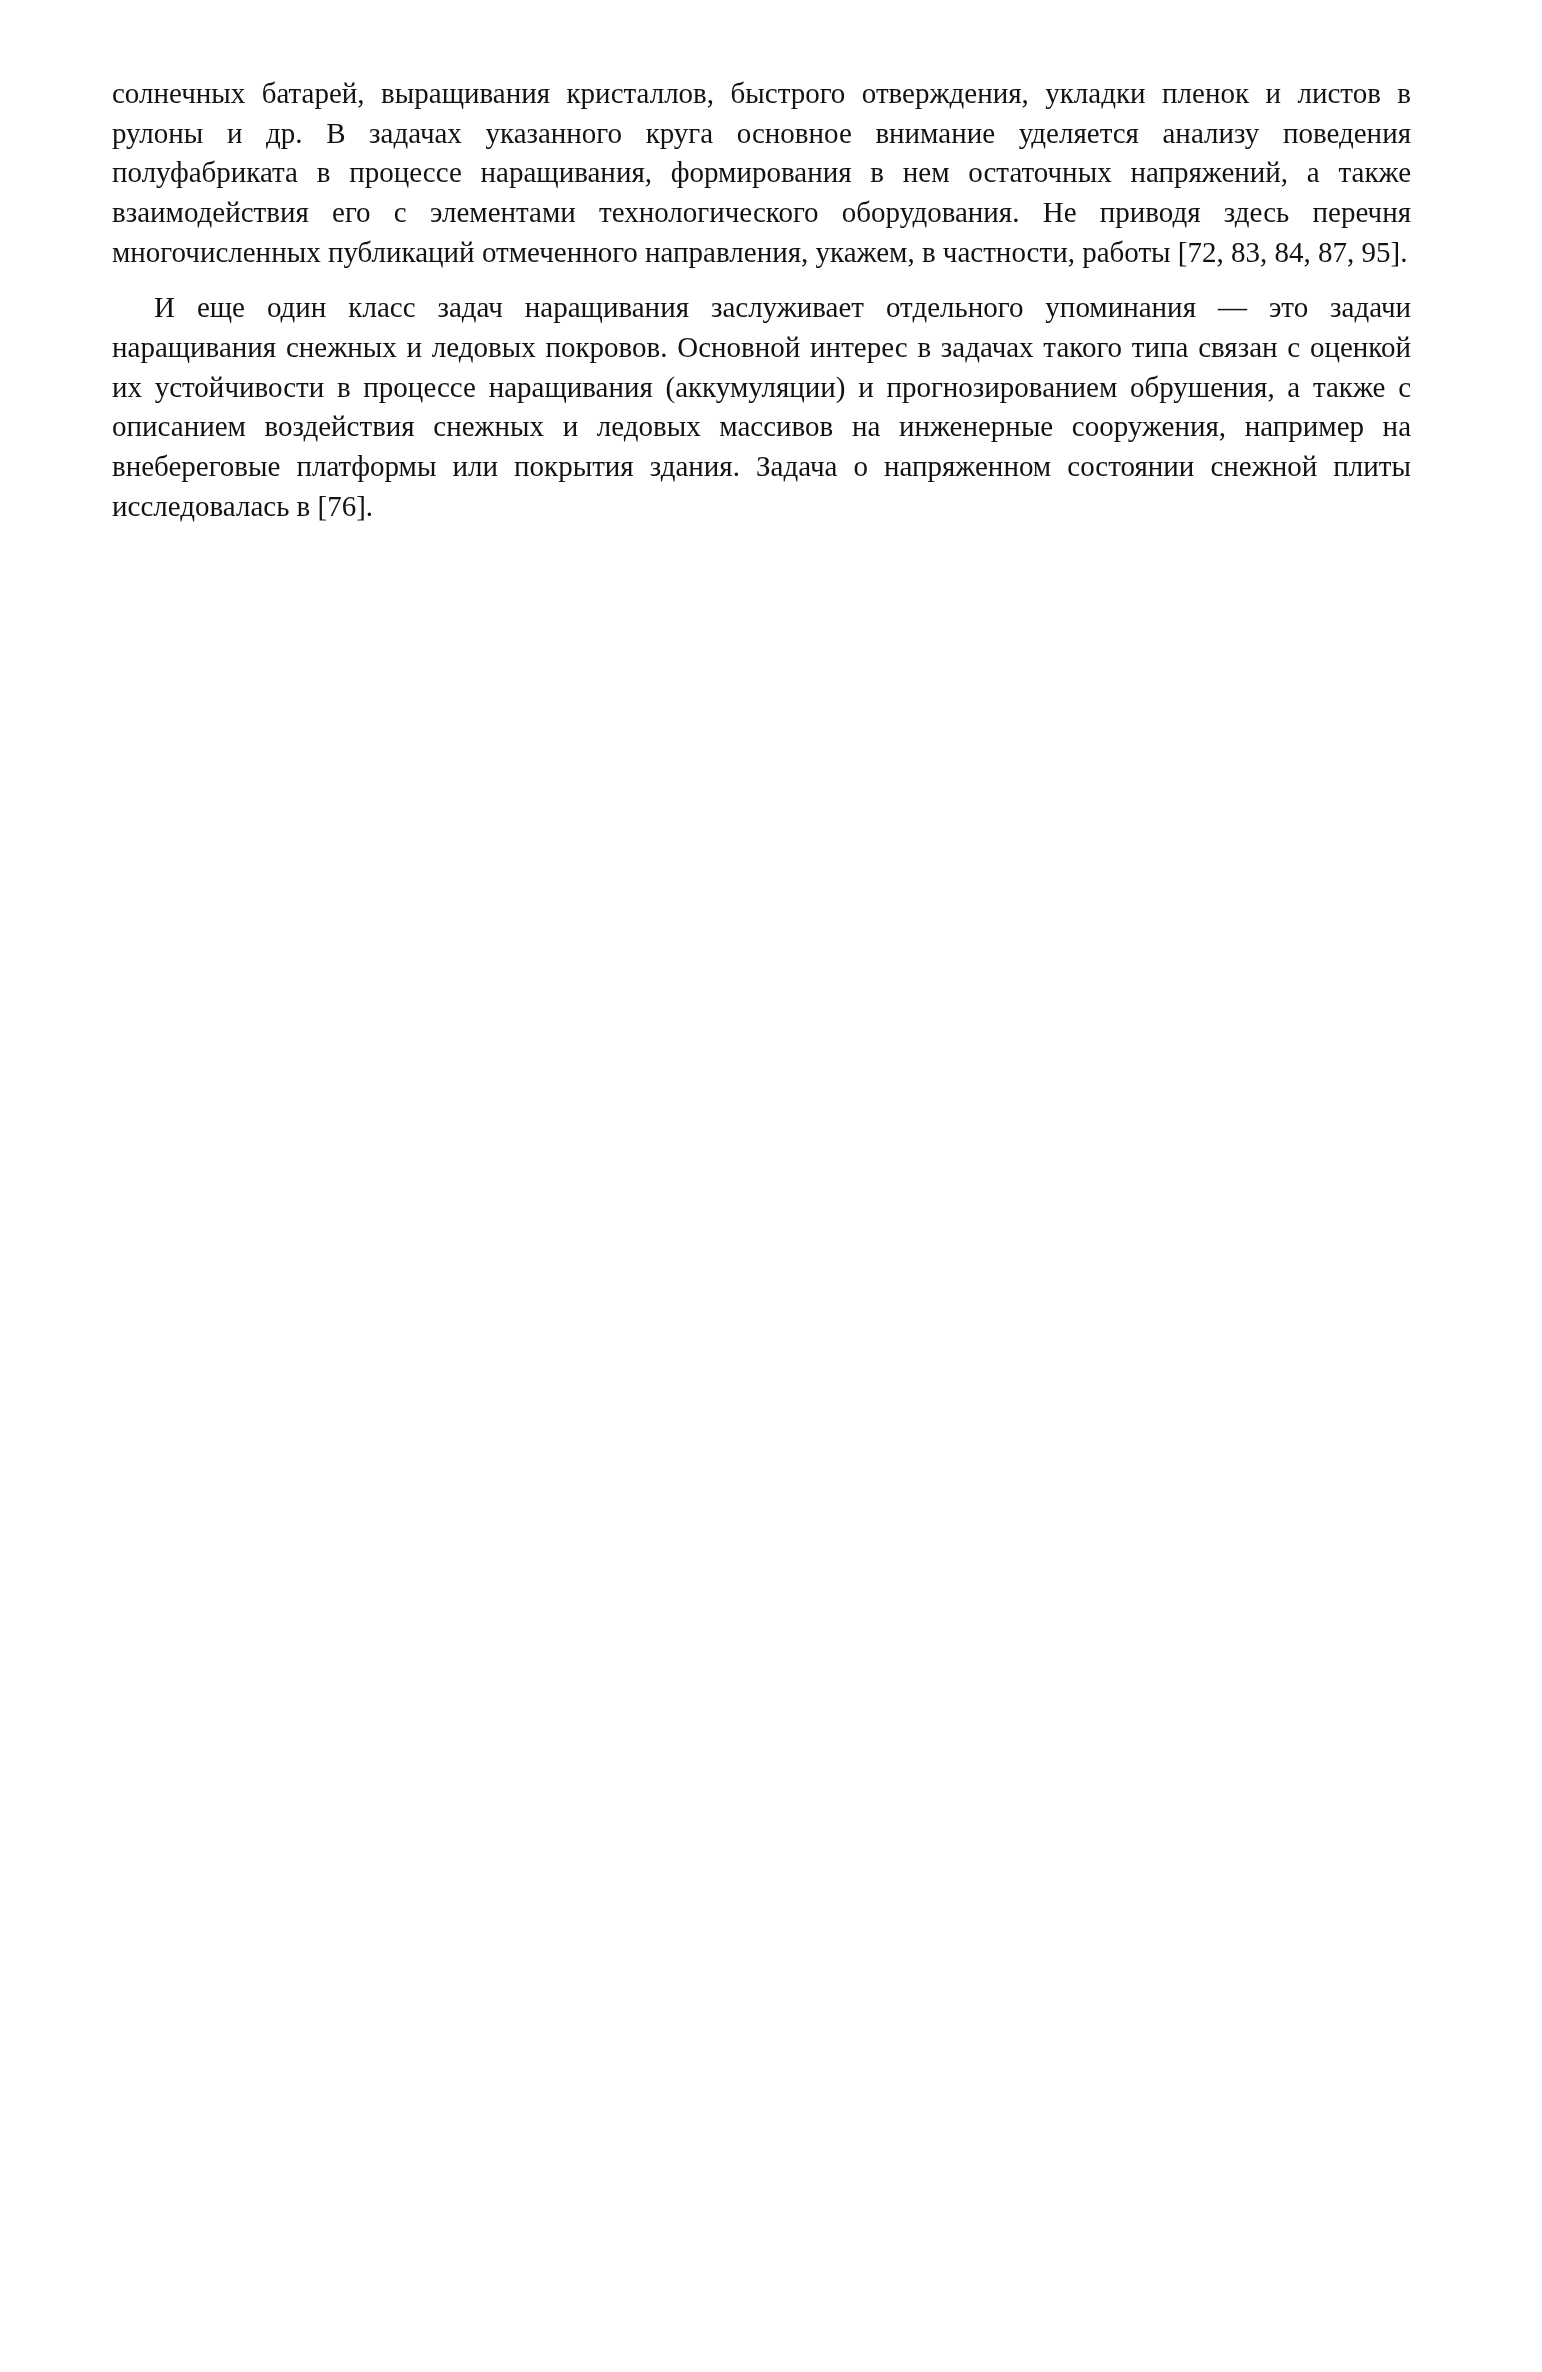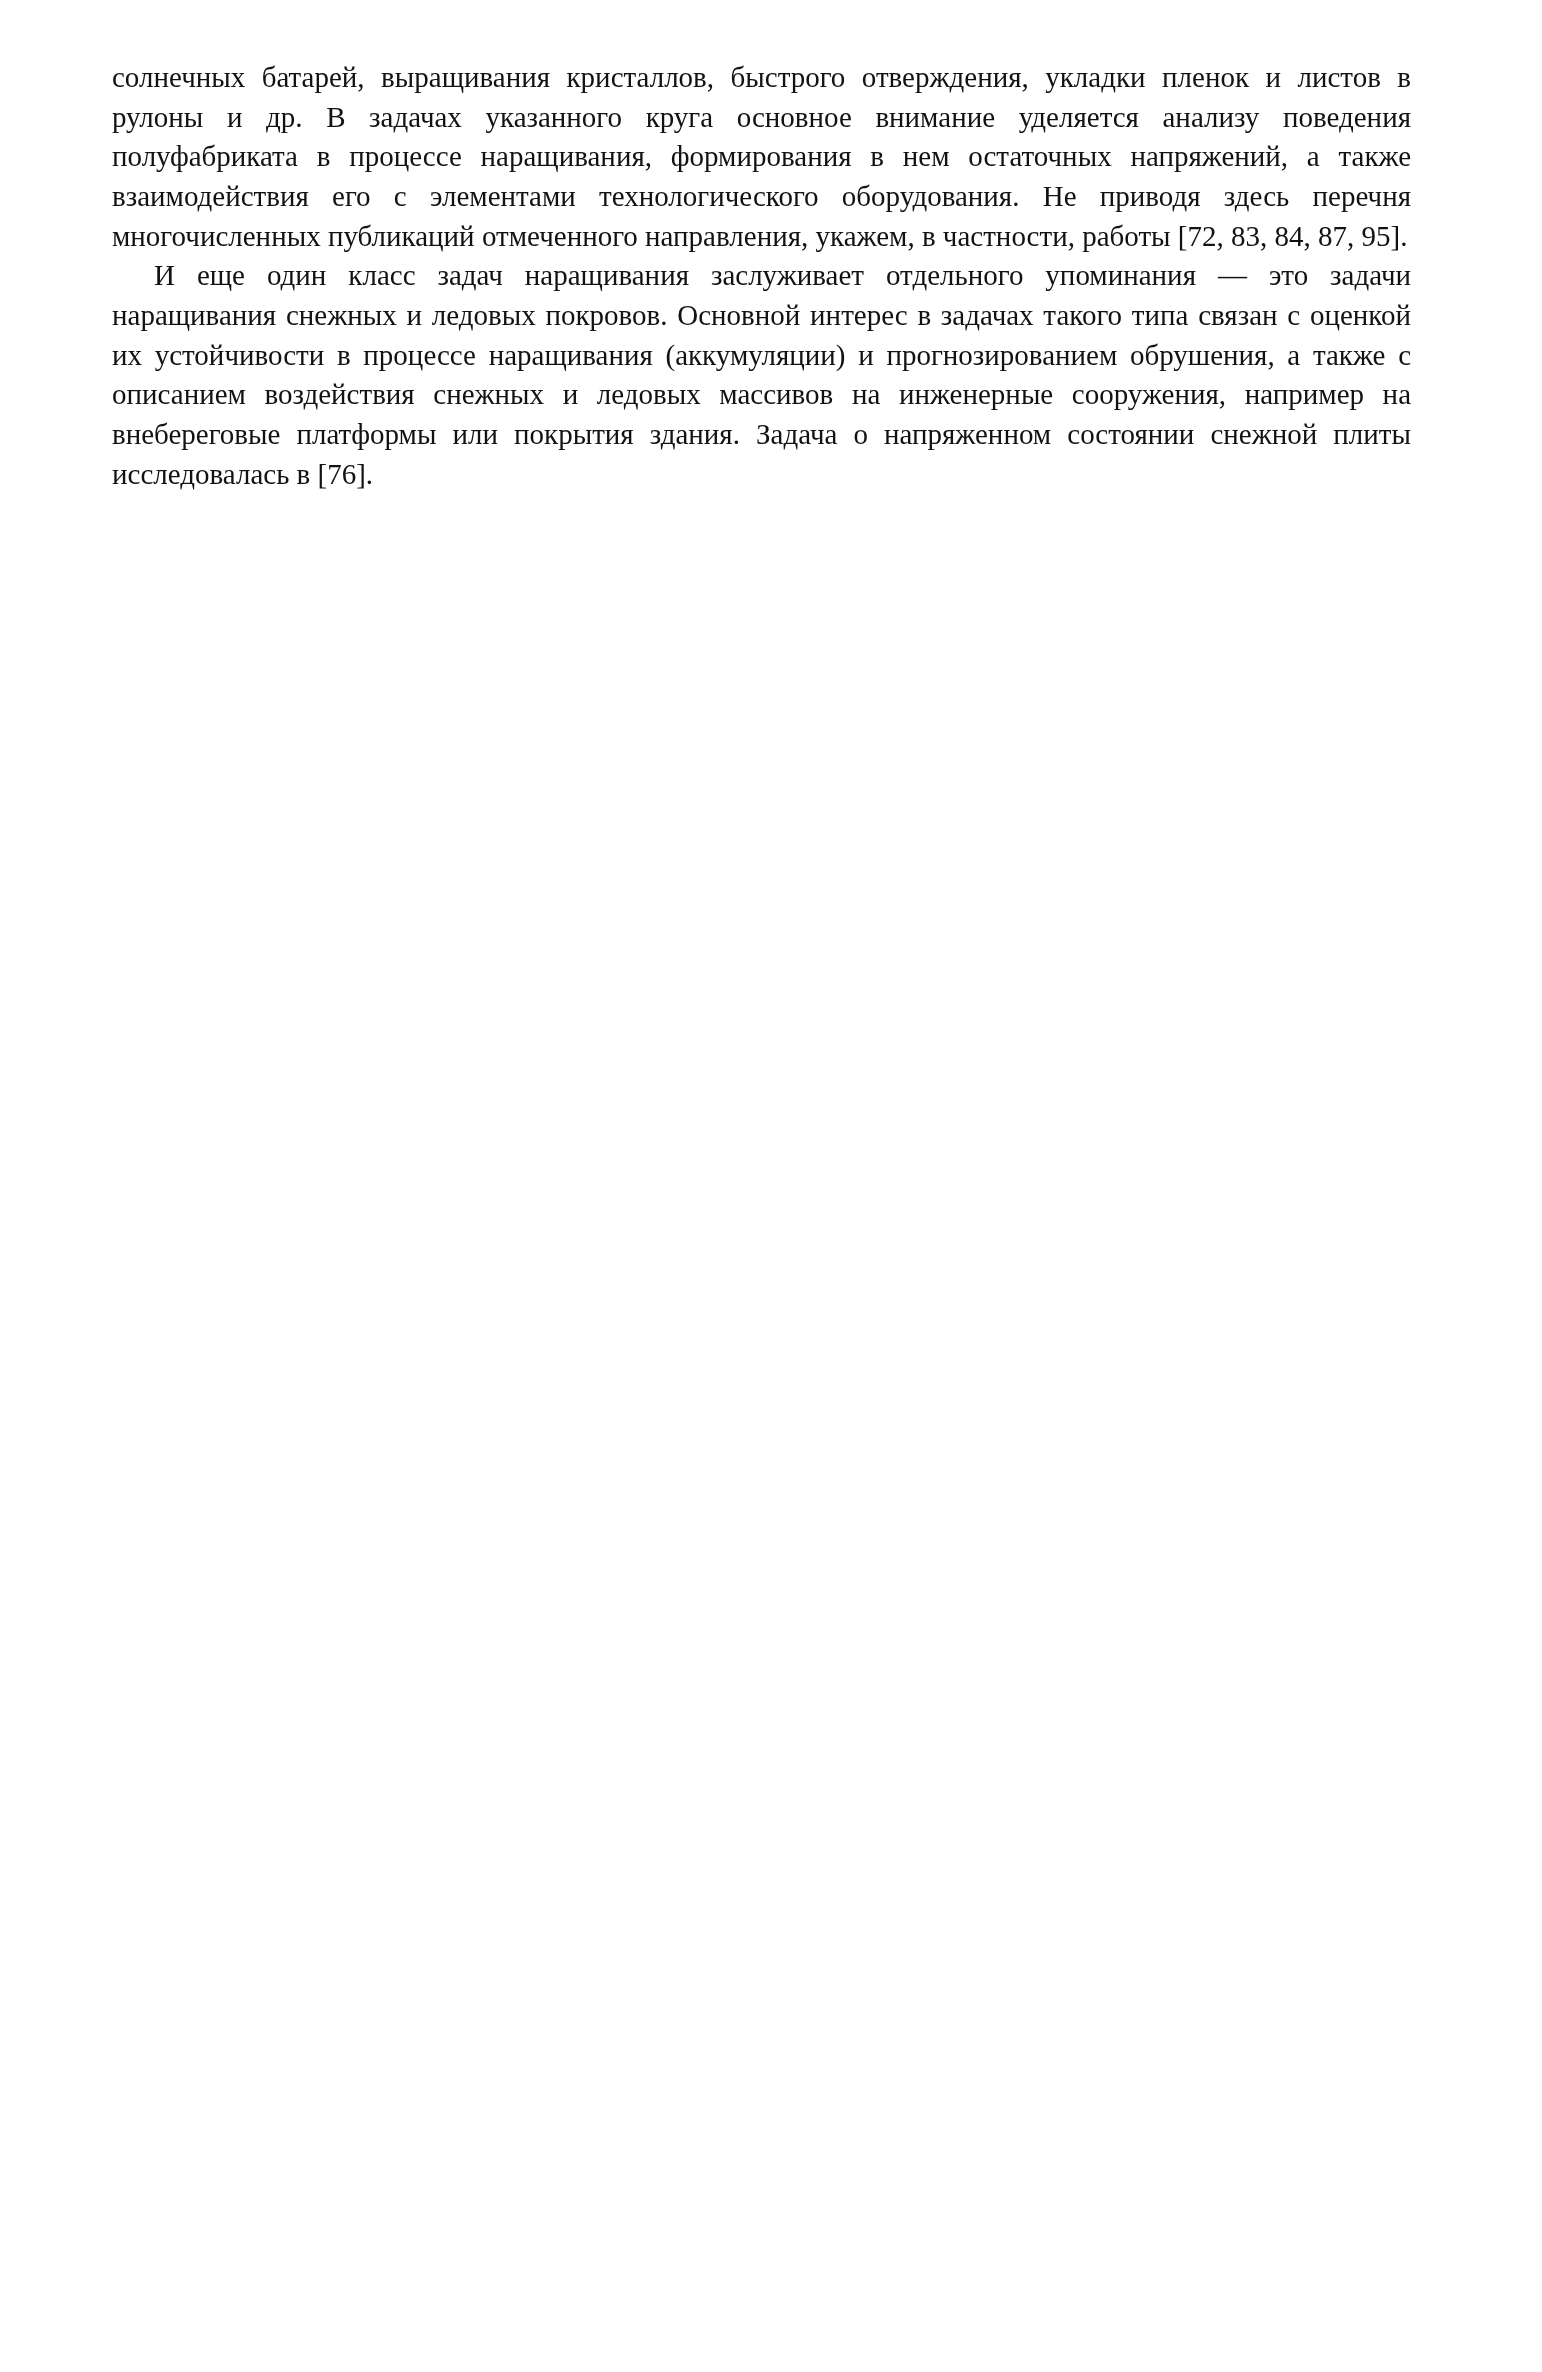--- a/index.html
+++ b/index.html
@@ -12,34 +12,34 @@
     height: 2373px;
     font-family: "Liberation Serif", "DejaVu Serif", serif;
     color: #0f0f0f;
   }
   .page {
     position: relative;
     width: 1543px;
     height: 2373px;
     background: #ffffff;
     box-sizing: border-box;
-    padding: 58px 132px 0 112px;
+    padding: 74px 132px 0 112px;
   }
   .text-body {
     font-size: 29px;
     line-height: 1.368;
     color: #121212;
   }
   .para {
     margin: 0;
     text-align: justify;
     text-justify: inter-word;
   }
   .para + .para {
-    margin-top: 0;
+    margin-top: 16px;
   }
   .para.indent {
     text-indent: 42px;
   }
   
   .para:last-child {
     text-align: justify;
   }
 </style>
 </head>

